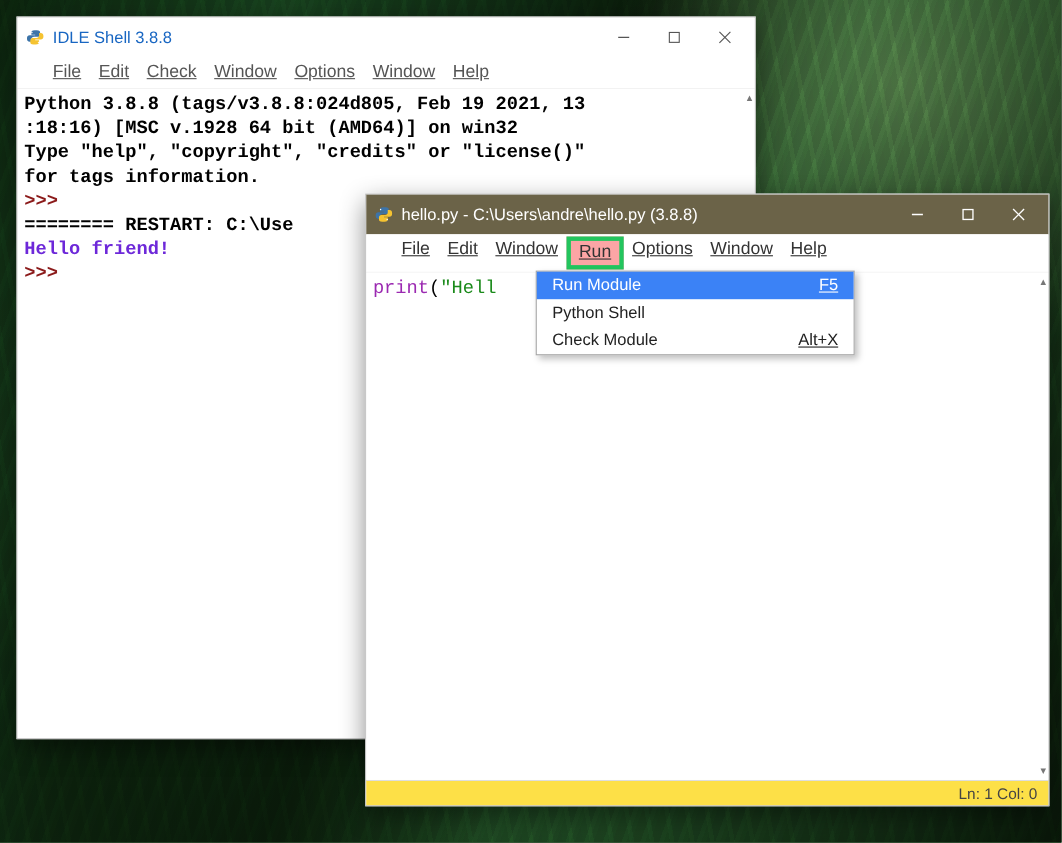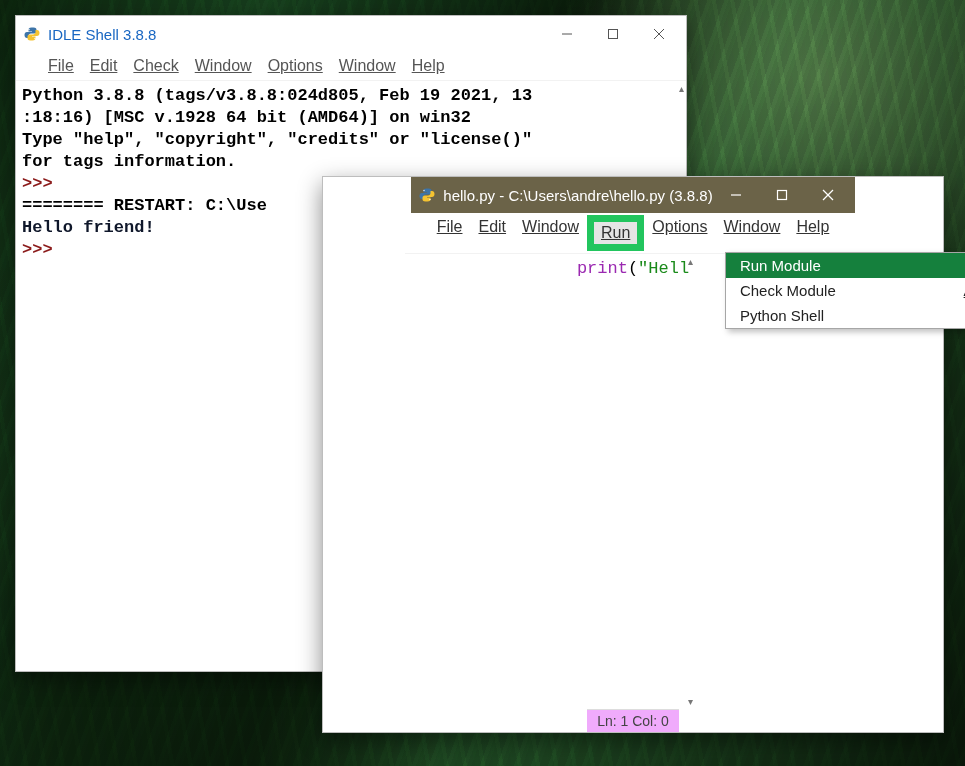--- a/index.html
+++ b/index.html
@@ -93,70 +93,70 @@
     position:absolute; right:0; top:0; bottom:0; width:17px;
   }
   .scroll-arrow { position:absolute; right:2px; font-size:10px; color:#777; }
 
   
   #shell-window { left:15px; top:15px; width:670px; height:655px; }
   #shell-window .titlebar { background:#ffffff; color:#1866c2; }
   #shell-window .win-btn { color:#555; }
   #shell-window .menubar { color:#555; }
   .tok-prompt  { color:#8B1A1A; font-weight:bold; }
-  .tok-output  { color:#0f172a; }
+  .tok-output  { color:#6d28d9; }
   #shell-window .code span { font-weight:bold; }
 
   
-  #editor-window { left:322px; top:176px; width:620px; height:555px; z-index:10;align-items:center; }
+  #editor-window { left:332px; top:176px; width:620px; height:555px; z-index:10; }
   #editor-window .titlebar {
     background:#6b6348; 
     color:#ffffff;
   }
   #editor-window .win-btn { color:#ffffff; }
   #editor-window .menubar { color:#333; }
   #editor-window .menubar .menu-item.active {
-    background:#e5e5e5;
-    border:7px solid #22c55e;
+    background:#fca5a5;
+    border:4px solid #22c55e;
     padding:2px 7px;
   }
   .tok-kw     { color:#9b29b1; } 
   .tok-paren  { color:#000; }
   .tok-string { color:#1a8a1a; }
 
   .statusbar {
     height:22px;
     border-top:1px solid #ddd;
     font-size:14px;
     color:#444;
     display:flex;
     justify-content:flex-end;
     align-items:center;
     padding:0 10px;
-    background:#f0abfc;
+    background:#fde047;
   }
 
   
   .dropdown {
     position:absolute;
     background:#fff;
     border:1px solid #a6a6a6;
     box-shadow:3px 3px 6px rgba(0,0,0,0.25);
     font-size:15px;
     color:#222;
     z-index:50;
   }
   .dropdown .dd-row {
     display:flex;
     padding:4px 14px;
     min-width:260px;
     justify-content:space-between;
   }
   .dropdown .dd-row.highlight {
-    background:#15803d;
+    background:#3b82f6;
     color:#ffffff;
   }
   .dd-label { padding-right:30px; }
   .dd-accel { color:inherit;text-decoration:underline; }
 
   
   .pylogo { width:16px; height:16px; }
   .pylogo .b { fill:#3d74a8; }
   .pylogo .y { fill:#f5c331; }
 </style>
@@ -268,26 +268,26 @@
       <span class="scroll-arrow" style="top:2px">▴</span>
       <span class="scroll-arrow" style="bottom:2px">▾</span>
     </div>
 
     <div class="dropdown" style="left:154px; top:-2px;">
       <div class="dd-row highlight">
         <span class="dd-label">Run Module</span>
         <span class="dd-accel">F5</span>
       </div>
       <div class="dd-row">
+        <span class="dd-label">Python Shell</span>
+        <span class="dd-accel"></span>
+      </div>
+      <div class="dd-row">
         <span class="dd-label">Check Module</span>
         <span class="dd-accel">Alt+X</span>
       </div>
-      <div class="dd-row">
-        <span class="dd-label">Python Shell</span>
-        <span class="dd-accel"></span>
-      </div>
     </div>
   </div>
 
   <div class="statusbar">
     <span>Ln: 1  Col: 0</span>
   </div>
 </div>
 
 </body></html>

